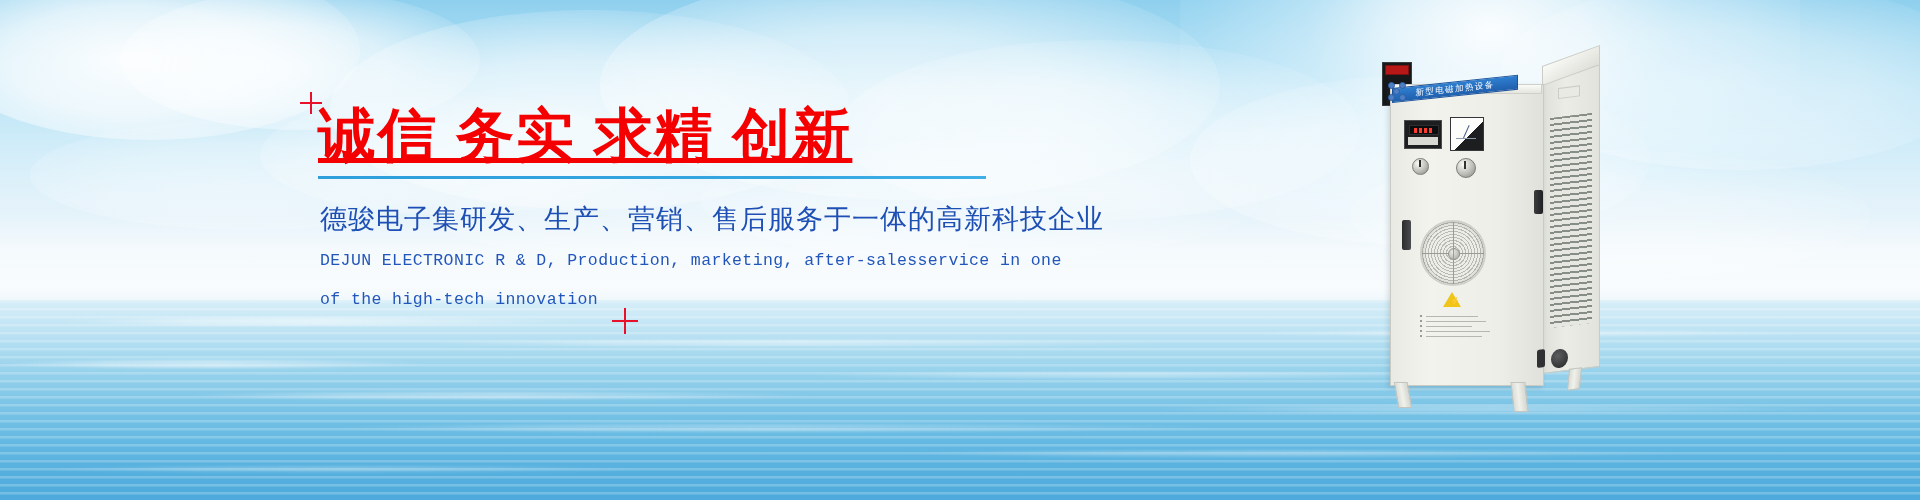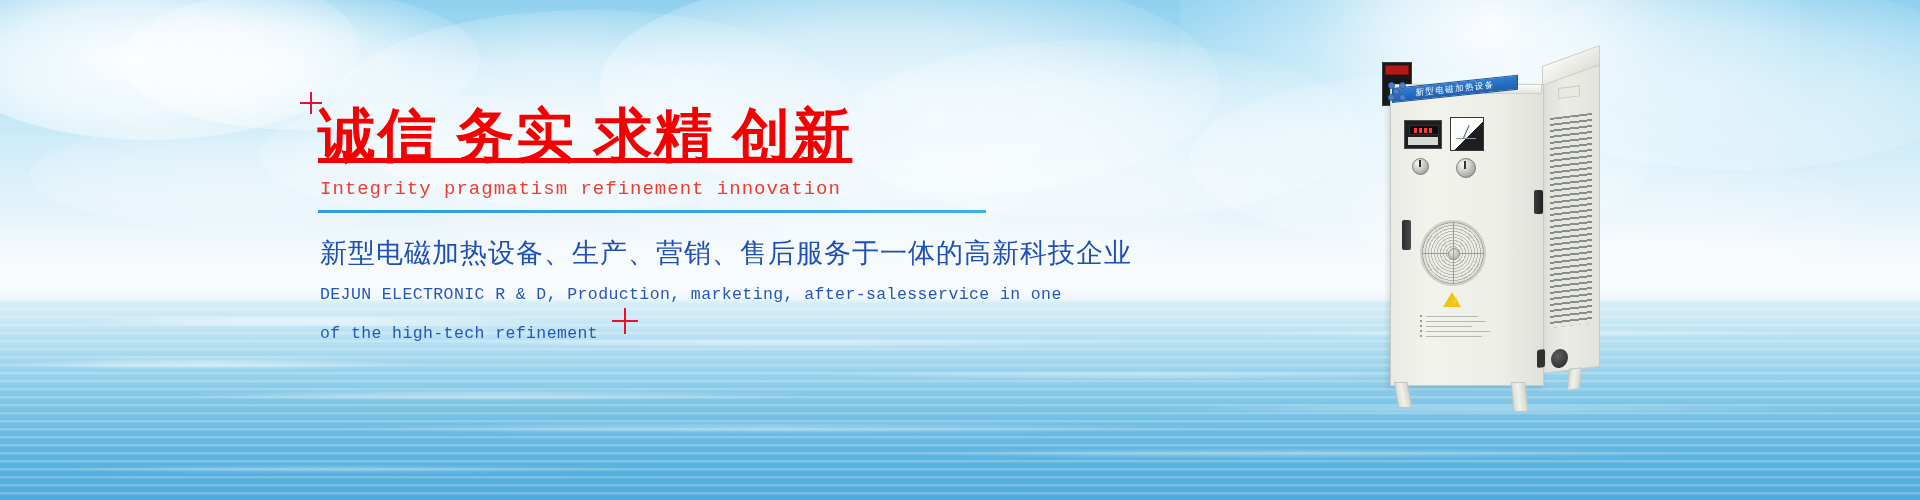--- a/index.html
+++ b/index.html
@@ -481,25 +481,24 @@
   <div class="water-streak w6"></div>
   <div class="water-streak w7"></div>
   <div class="water-streak w8"></div>
   <div class="water-streak w9"></div>
 
   <div class="cross cross-a"></div>
   <div class="cross cross-b"></div>
 
   <div class="text-block">
     <h1 class="headline">诚信 务实 求精 创新</h1>
-    <div class="subline-en">Integrity  pragmatism  refinement  innovation</div>
     <div class="divider"></div>
-    <div class="blue-cn">新型电磁加热设备、生产、营销、售后服务于一体的高新科技企业</div>
+    <div class="blue-cn">德骏电子集研发、生产、营销、售后服务于一体的高新科技企业</div>
     <div class="blue-en">DEJUN ELECTRONIC R &amp; D, Production, marketing, after-salesservice in one</div>
-    <div class="blue-en">of the high-tech refinement</div>
+    <div class="blue-en">of the high-tech innovation</div>
   </div>
 
   <div class="machine">
     <div class="m-side"></div>
     <div class="m-side-top"></div>
     <div class="m-vents"></div>
     <div class="m-sticker"></div>
 
     <div class="m-body"></div>
     <div class="m-top"></div>

